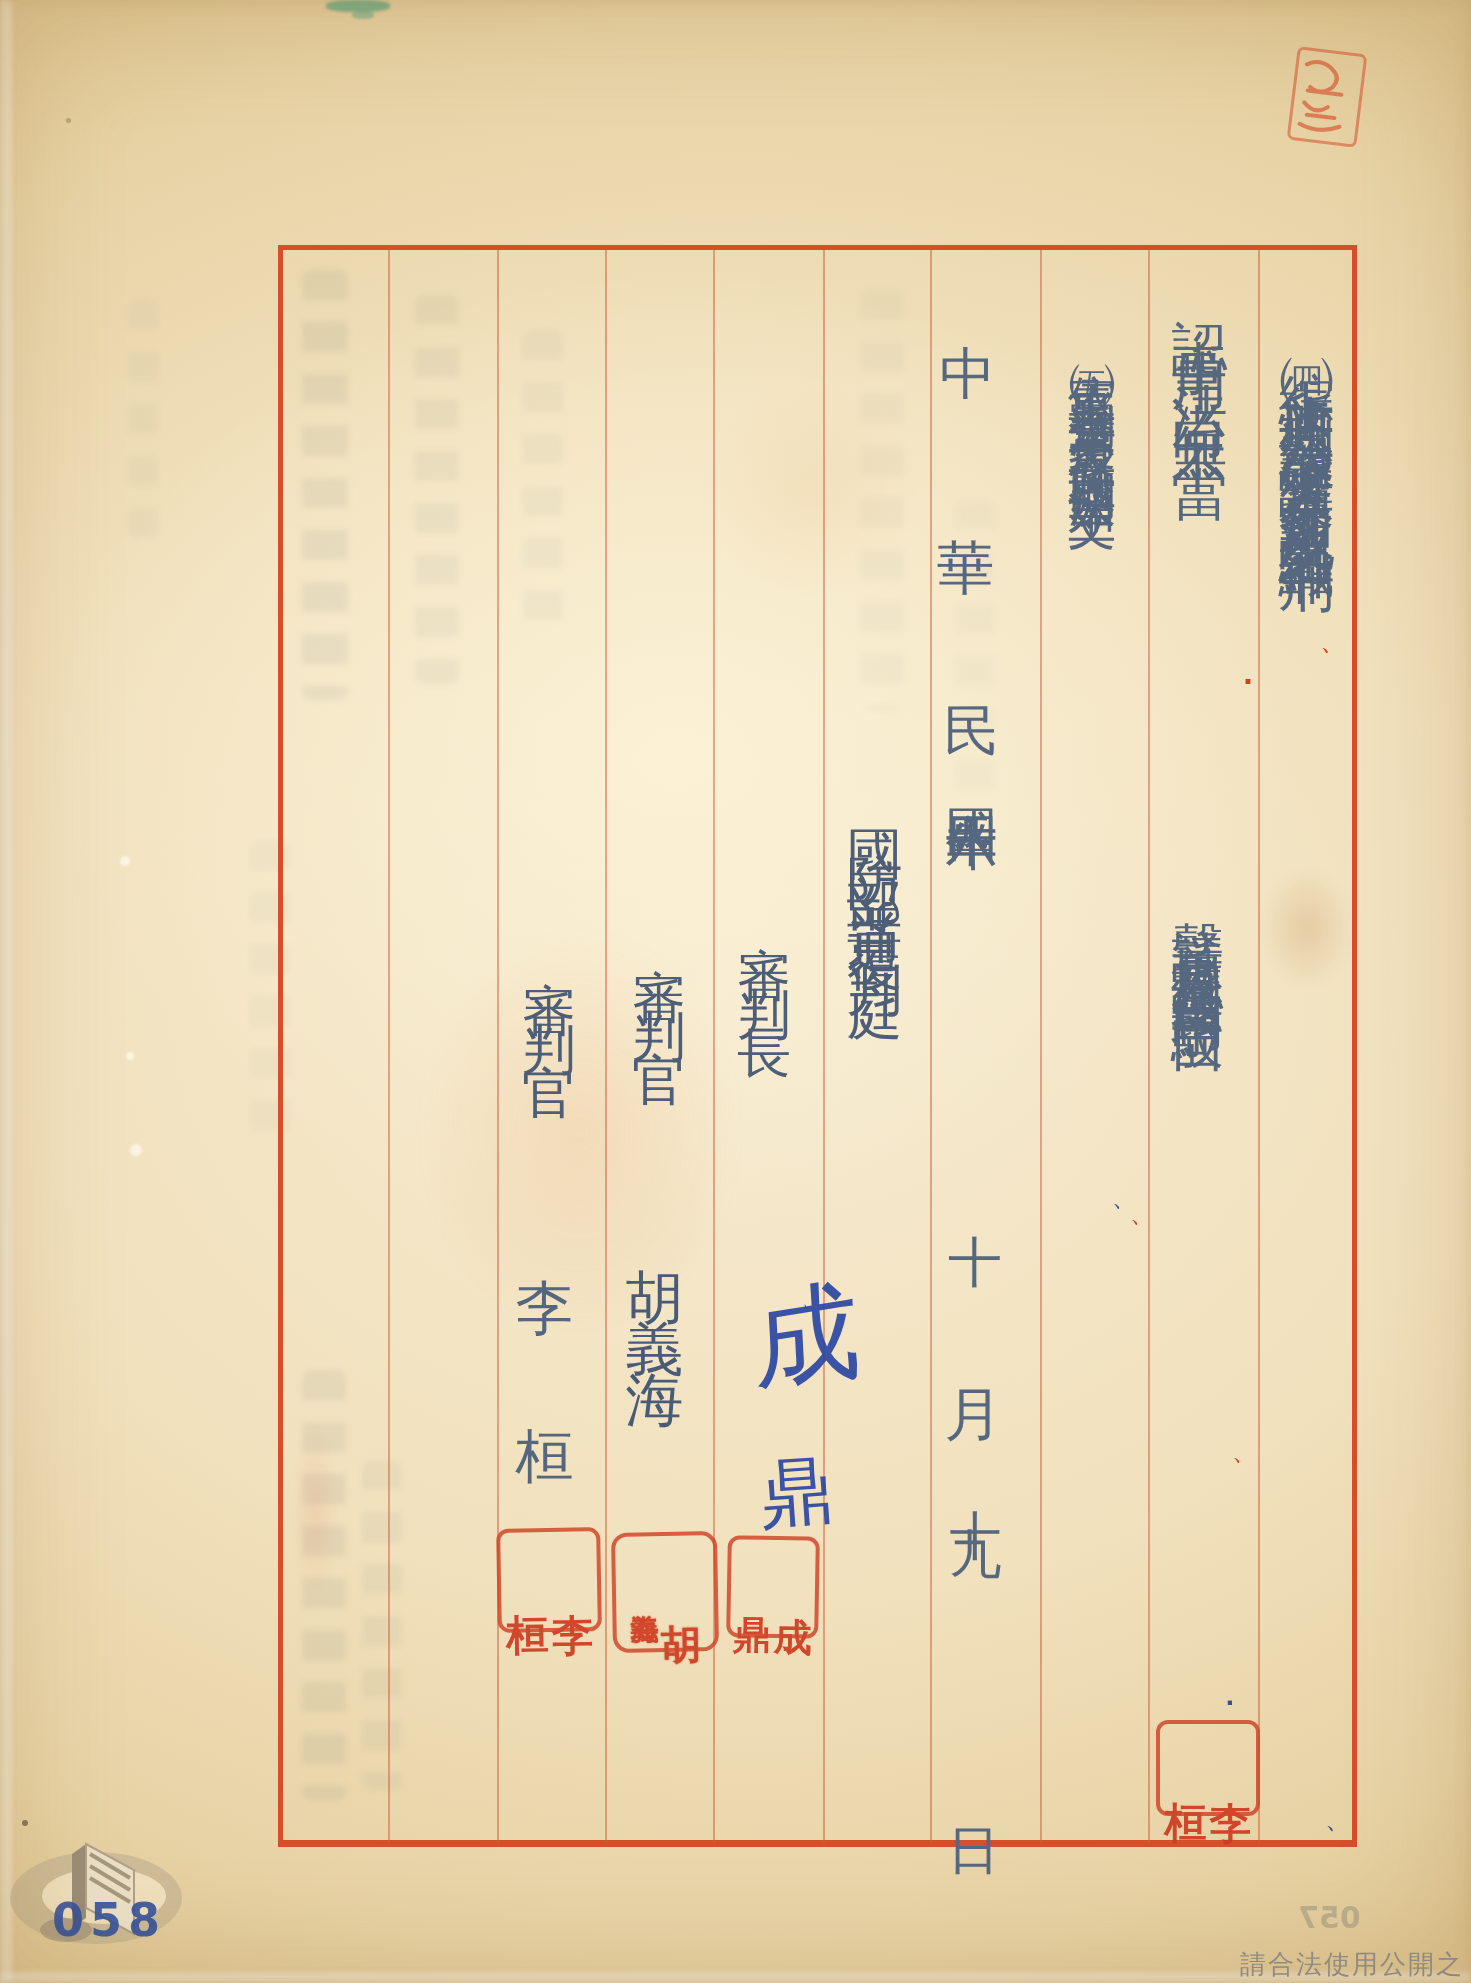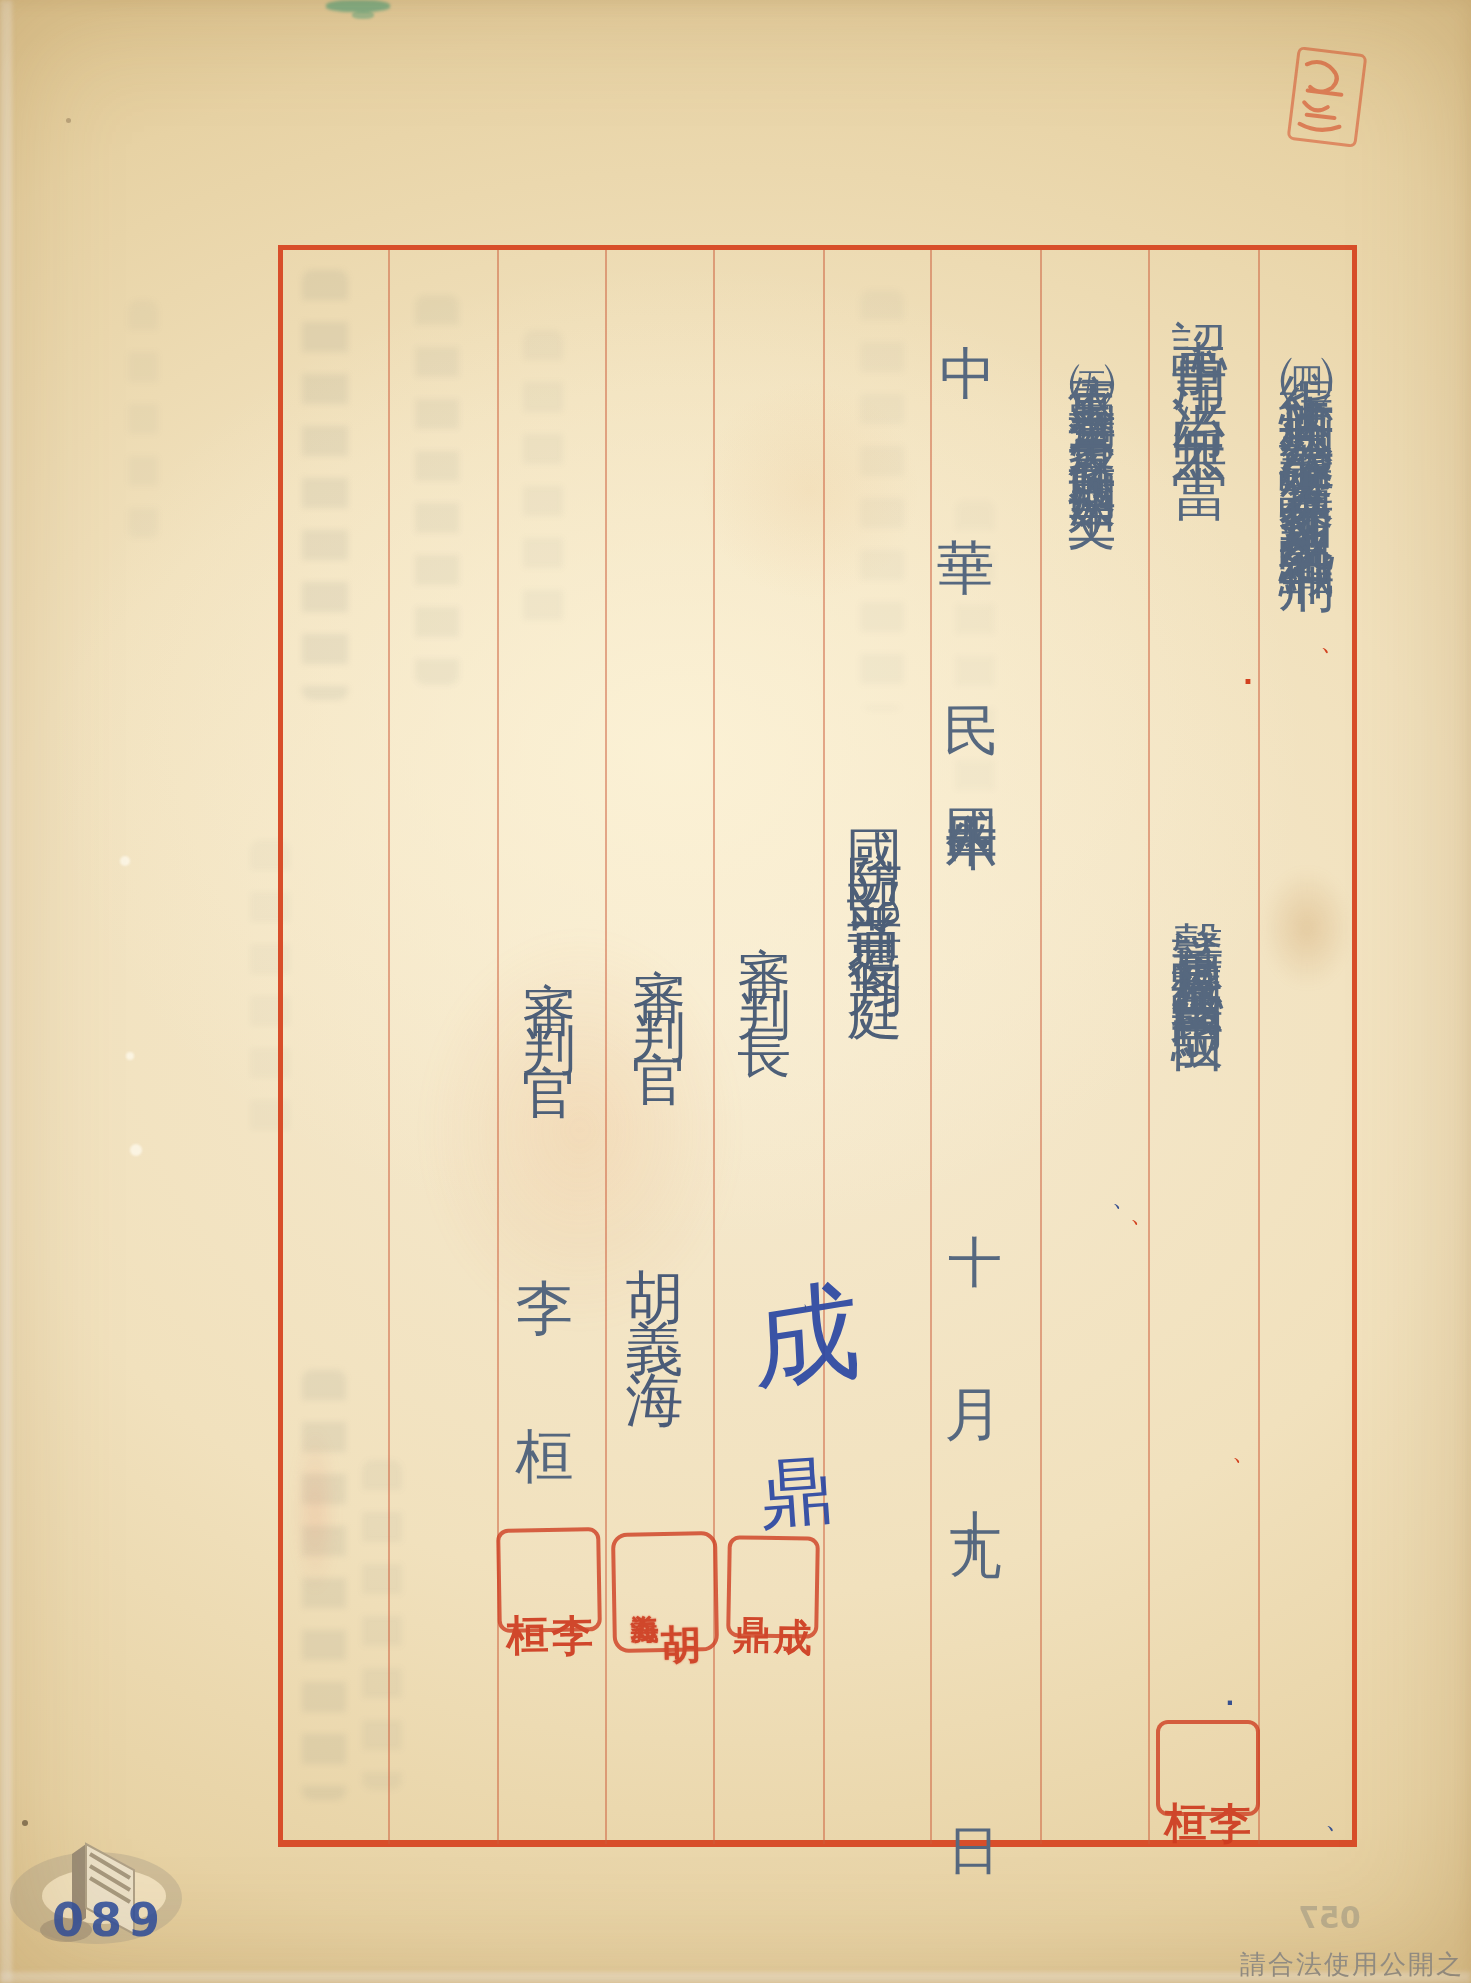--- a/index.html
+++ b/index.html
@@ -138,17 +138,17 @@
   <div class="footer-logo">
     <svg width="180" height="132" viewBox="0 0 180 132">
       <ellipse cx="90" cy="72" rx="86" ry="46" fill="#b3a58c" opacity=".55"></ellipse>
       <ellipse cx="98" cy="70" rx="62" ry="28" fill="#f2e5c4" opacity=".95"></ellipse>
       <ellipse cx="60" cy="104" rx="26" ry="12" fill="#8f8270" opacity=".6"></ellipse>
       <polygon points="66,28 80,18 80,92 66,102" fill="#8f8270"></polygon>
       <polygon points="80,18 128,44 128,108 80,82" fill="#ede4cf" stroke="#a79a83" stroke-width="2"></polygon>
       <path d="M84 28 L124 52 M84 40 L124 64 M84 52 L124 76" stroke="#9c8f79" stroke-width="4" fill="none"></path>
     </svg>
   </div>
-  <div style="position:absolute;left:52px;top:1893px;font-family:'DejaVu Sans',sans-serif;font-weight:bold;font-size:46px;color:#2e4e9d;letter-spacing:6px;opacity:.88;">089</div>
+  <div style="position:absolute;left:52px;top:1893px;font-family:'DejaVu Sans',sans-serif;font-weight:bold;font-size:46px;color:#2e4e9d;letter-spacing:6px;opacity:.88;">058</div>
   <div style="position:absolute;left:1298px;top:1900px;font-family:'DejaVu Sans',sans-serif;font-weight:bold;font-size:30px;color:rgba(122,124,118,.38);transform:scaleX(-1);">057</div>
   <div style="position:absolute;left:1240px;top:1947px;font-size:26px;color:#908f8b;letter-spacing:2px;">請合法使用公開之影像</div>
 
 </div>
 
 </body></html>

